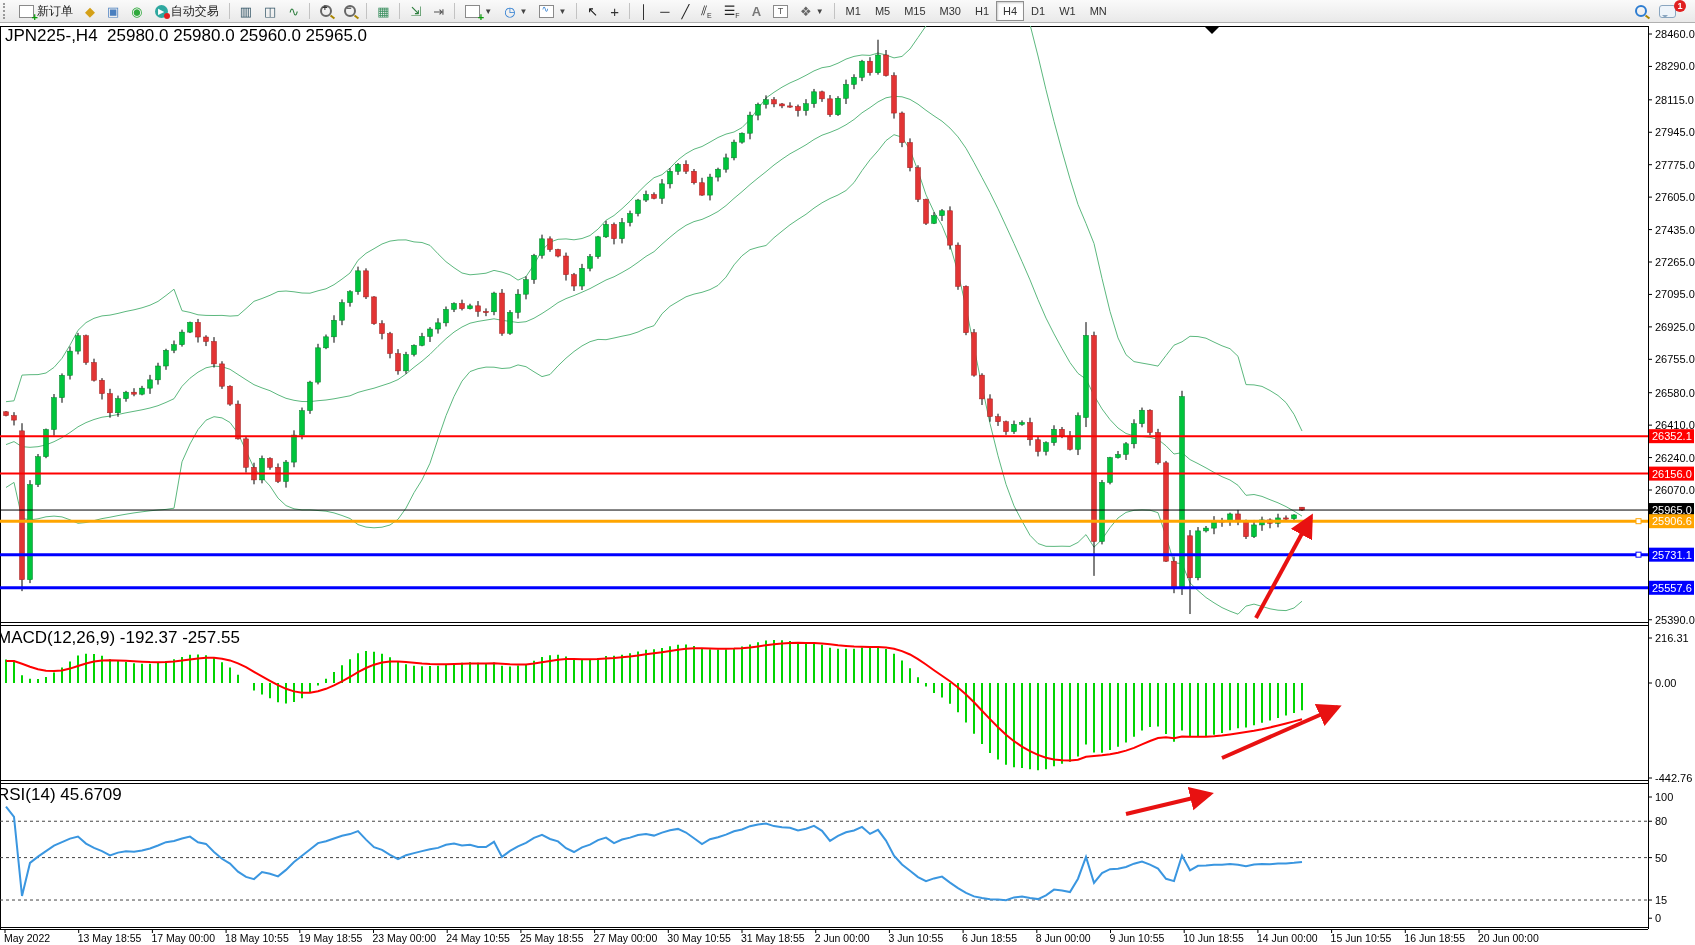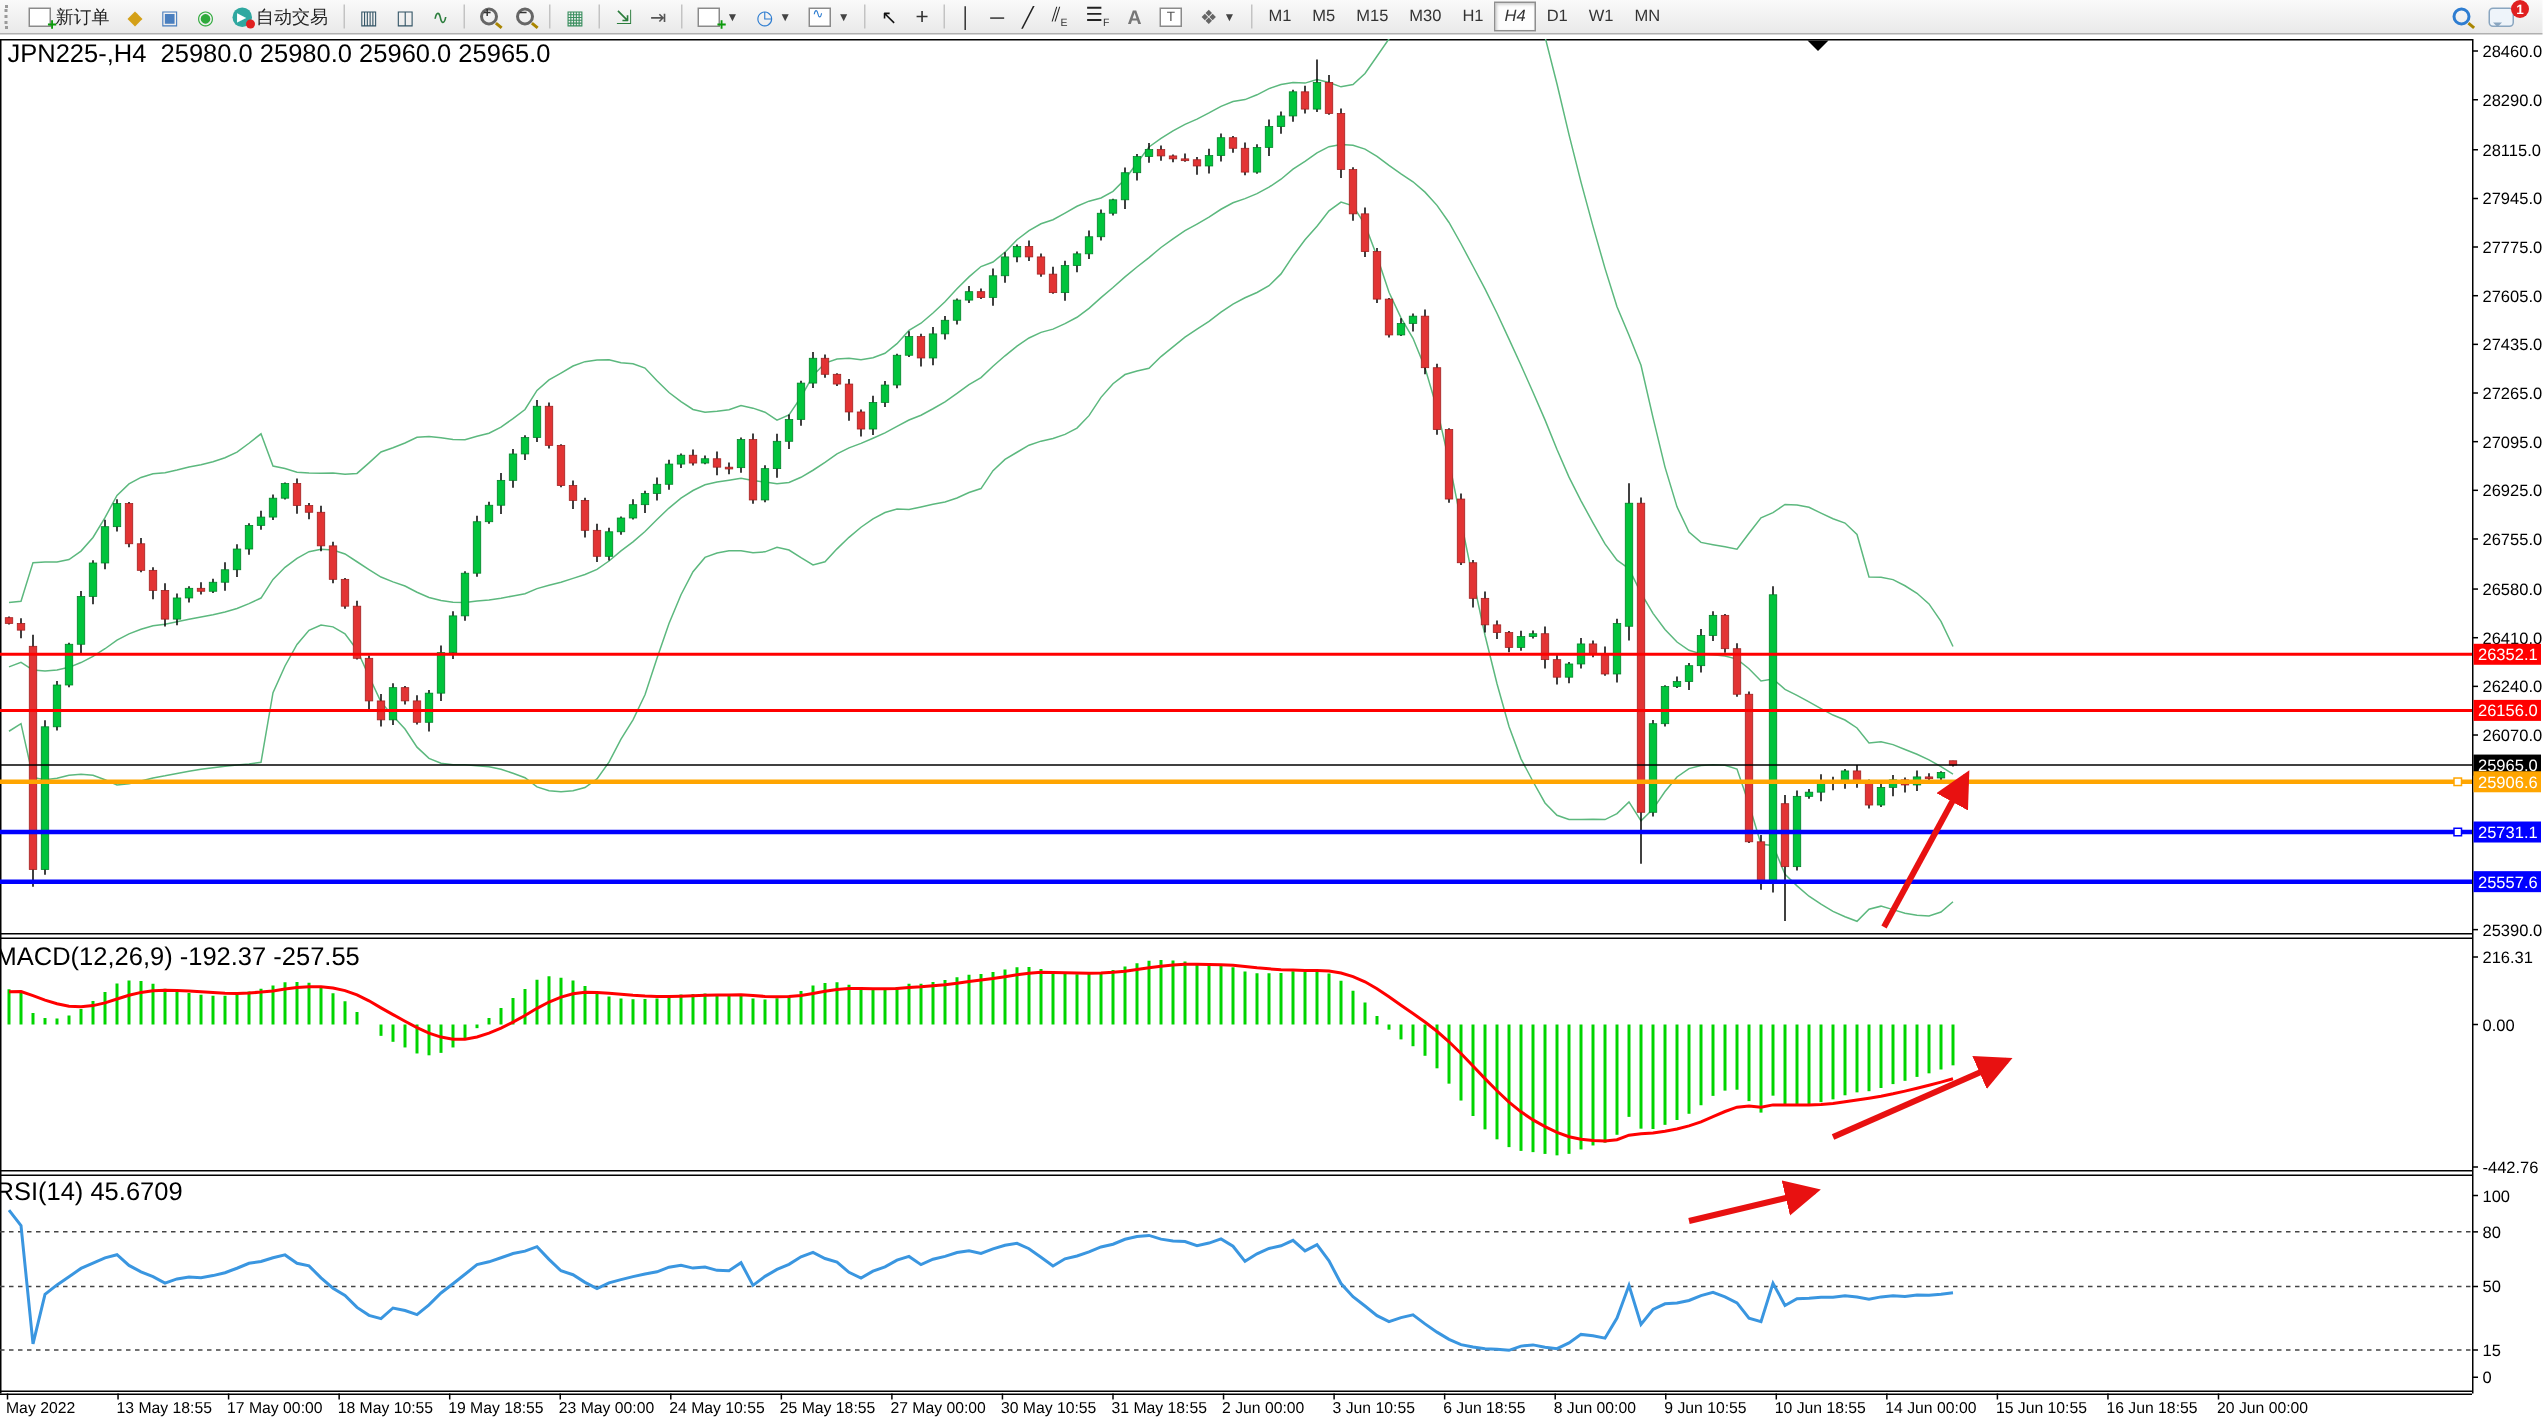--- a/index.html
+++ b/index.html
@@ -16,21 +16,21 @@
   .icon-sq{display:inline-block;width:13px;height:11px;border:1px solid #8a8a8a;background:#fff;position:relative;}
   .icon-sq.plus::after{content:"+";position:absolute;right:-5px;bottom:-6px;color:#0b9a0b;font-weight:bold;font-size:11px;}
   .icon-sq .wave{position:absolute;left:1px;top:-2px;font-size:9px;color:#2e7dd1;}
   .sub::after{font-size:7px;position:relative;top:3px;color:#333;}
   .sub-e::after{content:"E";}
   .sub-f::after{content:"F";}
   .mag{display:inline-block;width:8px;height:8px;border:2px solid #666;border-radius:50%;position:relative;}
   .mag::after{content:"";position:absolute;width:5px;height:2px;background:#a98500;right:-5px;bottom:-3px;transform:rotate(40deg);}
   .mag .pm{position:absolute;top:-4px;left:0px;font-size:9px;color:#333;font-weight:bold;}
   .tf{padding:2px 6px;margin:0;border:1px solid transparent;font-size:11px;color:#333;height:14px;line-height:14px;}
-  .tf.active{background:#fdfdfd;border:1px solid #8f8f8f;box-shadow:inset 1px 1px 2px #ccc;font-style:italic;}
+  .tf.active{background:#fdfdfd;border:1px solid #8f8f8f;box-shadow:inset 1px 1px 2px #ccc;}
   .spacer{flex:1;}
   .autotrade-circ{display:inline-block;width:13px;height:13px;border-radius:50%;background:#2fa8a0;
     color:#fff;font-size:8px;line-height:13px;text-align:center;position:relative;}
   .autotrade-circ::after{content:"";position:absolute;right:-2px;bottom:-1px;width:6px;height:6px;border-radius:50%;background:#e02020;}
   .chat{display:inline-block;width:15px;height:11px;border:1px solid #8aa6c0;border-radius:3px;background:#eef4fa;position:relative;}
   .chat::after{content:"";position:absolute;left:2px;bottom:-4px;border:3px solid transparent;border-top-color:#8aa6c0;}
   .badge{position:absolute;top:-1px;right:-6px;background:#e02020;color:#fff;border-radius:50%;
     width:12px;height:12px;font-size:9px;font-weight:bold;line-height:12px;text-align:center;}
   .caret{font-size:8px;color:#444;margin-left:1px;}
   

